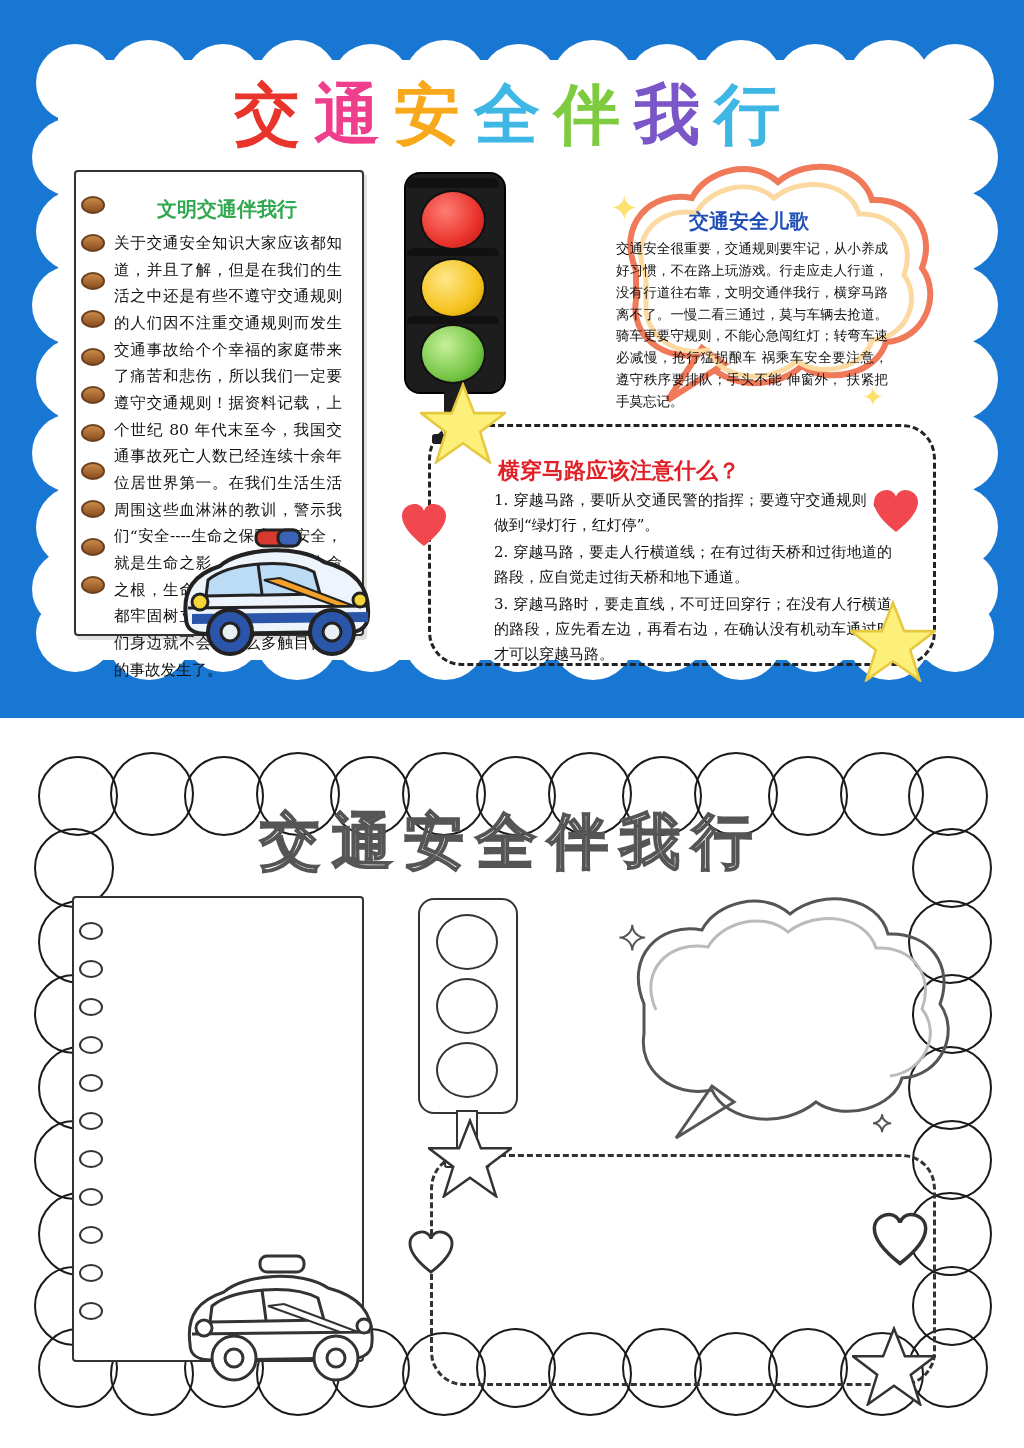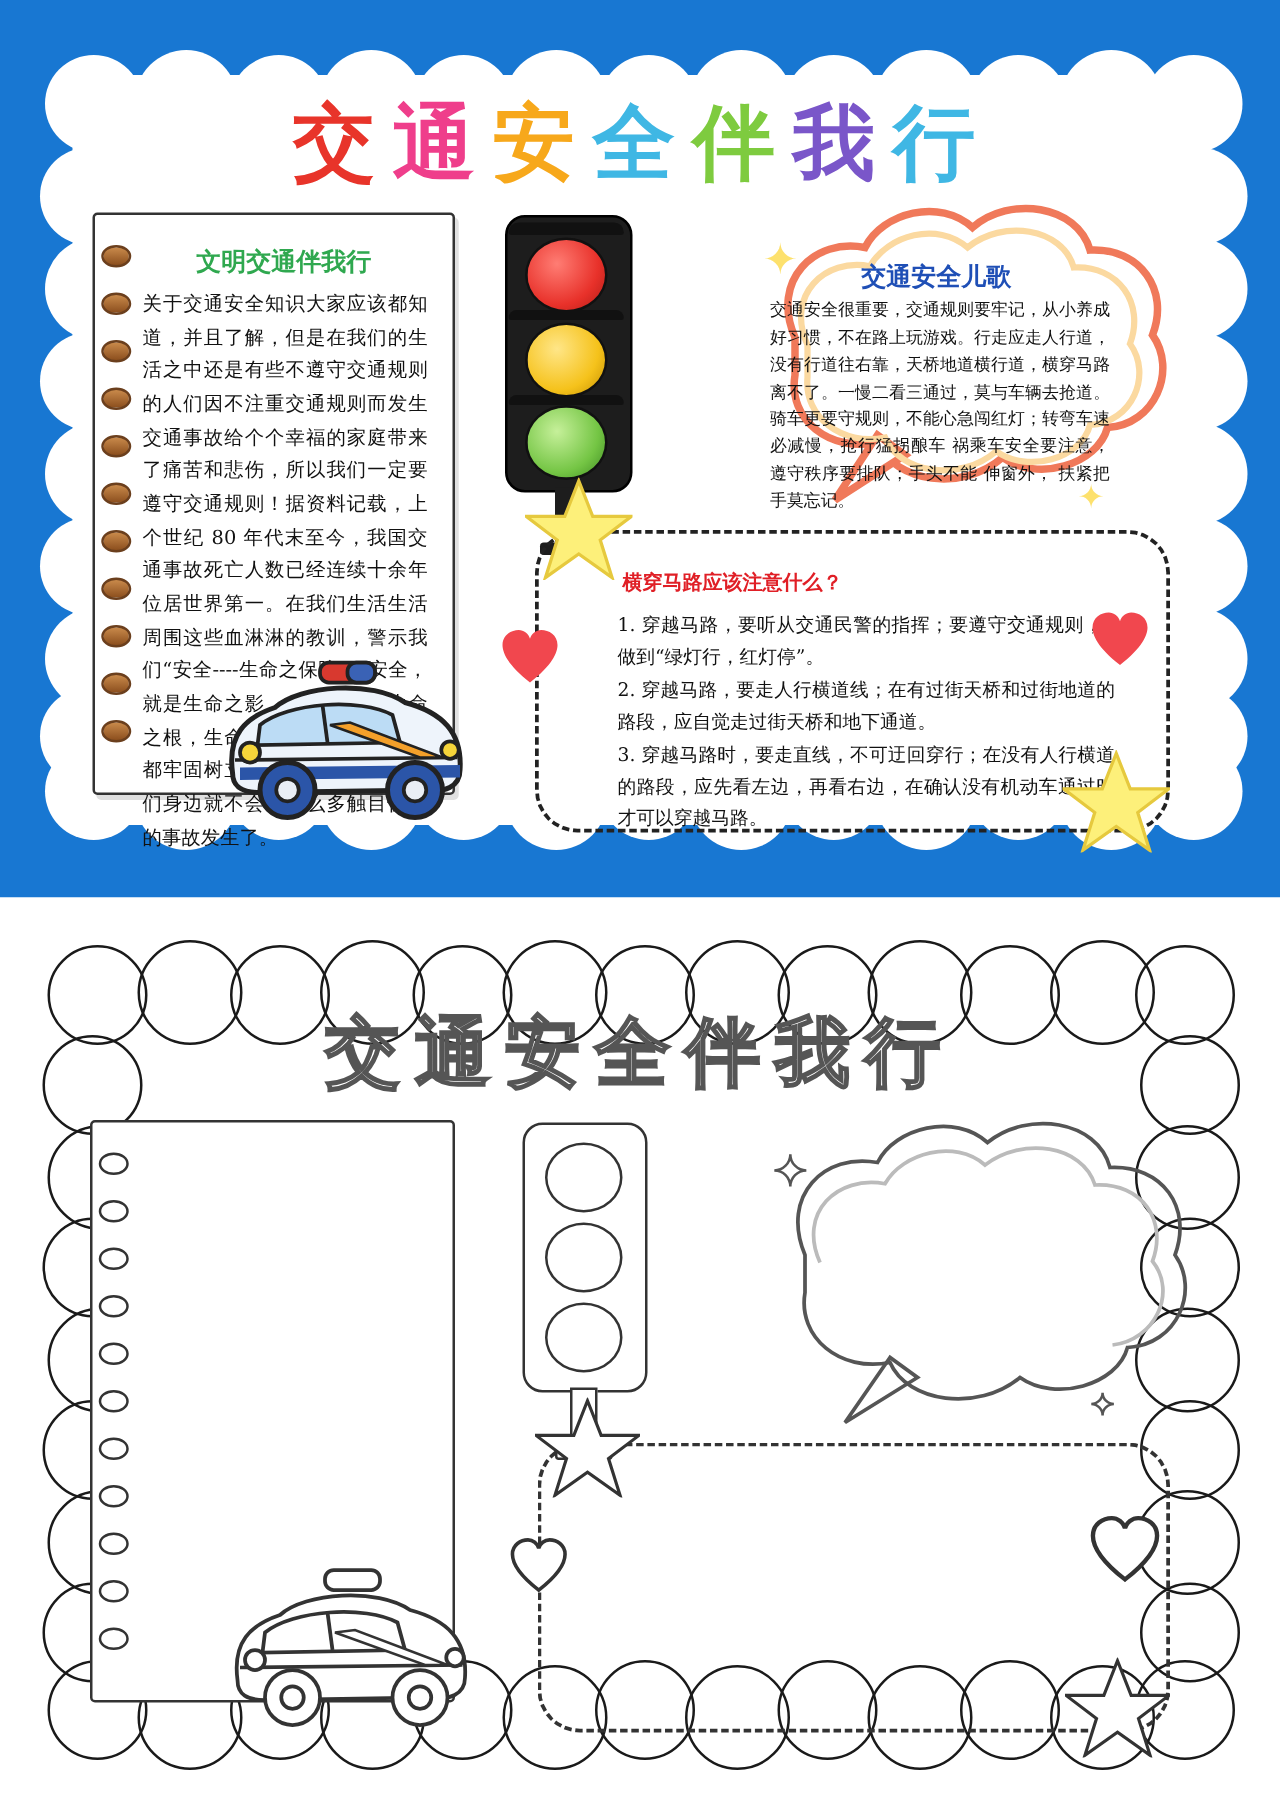--- a/index.html
+++ b/index.html
@@ -68,21 +68,21 @@
   .bw .tl-lamp{background:#fff!important;border:2px solid #333;}
 
   
   .cloud{position:absolute;}
   .cloud svg{display:block;}
   .cloud-title{position:absolute;width:100%;text-align:center;color:#1f4fb6;font-weight:bold;font-size:20px;}
   .cloud-text{position:absolute;font-size:13.5px;line-height:1.62;color:#111;text-align:justify;font-family:"DejaVu Serif","Liberation Serif",serif;}
 
   
   .dashed{position:absolute;border:3px dashed #222;border-radius:34px;background:transparent;}
-  .dashed-title{position:absolute;color:#e01f26;font-weight:bold;font-size:16px;}
+  .dashed-title{position:absolute;color:#e01f26;font-weight:bold;font-size:22px;}
   .dashed-text{position:absolute;font-size:15px;line-height:1.65;color:#111;text-align:justify;font-family:"DejaVu Serif","Liberation Serif",serif;}
 
   
   .star{position:absolute;}
   .heart{position:absolute;}
 
   
   .car{position:absolute;}
 
   
@@ -181,21 +181,21 @@
     <svg width="386" height="270" viewBox="0 0 386 270">
       <path d="M80,120 C60,74 96,40 136,48 C150,20 196,8 222,32 C252,6 306,14 316,50
                C356,48 380,82 366,118 C386,146 368,190 330,192 C322,222 274,236 246,216
                C214,244 160,236 146,204 C108,212 74,186 80,150 Z" fill="#ffffff" stroke="#f0795a" stroke-width="6"></path>
       <path d="M146,198 L112,250 L168,214 Z" fill="#ffffff" stroke="#f0795a" stroke-width="6"></path>
       <path d="M90,126 C72,86 104,56 140,63 C154,38 194,27 218,48 C246,25 294,32 303,64
                C339,62 360,93 348,125 C366,150 350,188 316,190 C309,217 266,229 241,211
                C212,236 164,229 152,200 C118,207 87,184 90,152 Z" fill="none" stroke="#fbd9a0" stroke-width="5"></path>
     </svg>
     <div class="cloud-title" style="top:58px;left:0;">交通安全儿歌</div>
-    <div class="cloud-text" style="left:60px;top:88px;width:272px;">交通安全很重要，交通规则要牢记，从小养成好习惯，不在路上玩游戏。行走应走人行道，没有行道往右靠，天桥地道横行道，横穿马路离不了。一慢二看三通过，莫与车辆去抢道。骑车更要守规则，不能心急闯红灯；转弯车速必减慢，抢行猛拐酿车 祸乘车安全要注意，遵守秩序要排队；手头不能 伸窗外， 扶紧把手莫忘记。</div>
+    <div class="cloud-text" style="left:60px;top:88px;width:272px;">交通安全很重要，交通规则要牢记，从小养成好习惯，不在路上玩游戏。行走应走人行道，没有行道往右靠，文明交通伴我行，横穿马路离不了。一慢二看三通过，莫与车辆去抢道。骑车更要守规则，不能心急闯红灯；转弯车速必减慢，抢行猛拐酿车 祸乘车安全要注意，遵守秩序要排队；手头不能 伸窗外， 扶紧把手莫忘记。</div>
   </div>
   <div class="sparkle" style="left:610px;top:188px;">✦</div>
   <div class="sparkle" style="left:862px;top:382px;font-size:26px;">✦</div>
 
   <div class="dashed" style="left:428px;top:424px;width:502px;height:236px;"></div>
   <div class="dashed-title" style="left:498px;top:456px;">横穿马路应该注意什么？</div>
   <div class="dashed-text" style="left:494px;top:488px;width:388px;">1. 穿越马路，要听从交通民警的指挥；要遵守交通规则，做到“绿灯行，红灯停”。</div>
   <div class="dashed-text" style="left:494px;top:540px;width:398px;">2. 穿越马路，要走人行横道线；在有过街天桥和过街地道的路段，应自觉走过街天桥和地下通道。</div>
   <div class="dashed-text" style="left:494px;top:592px;width:398px;">3. 穿越马路时，要走直线，不可迂回穿行；在没有人行横道的路段，应先看左边，再看右边，在确认没有机动车通过时才可以穿越马路。</div>
 

